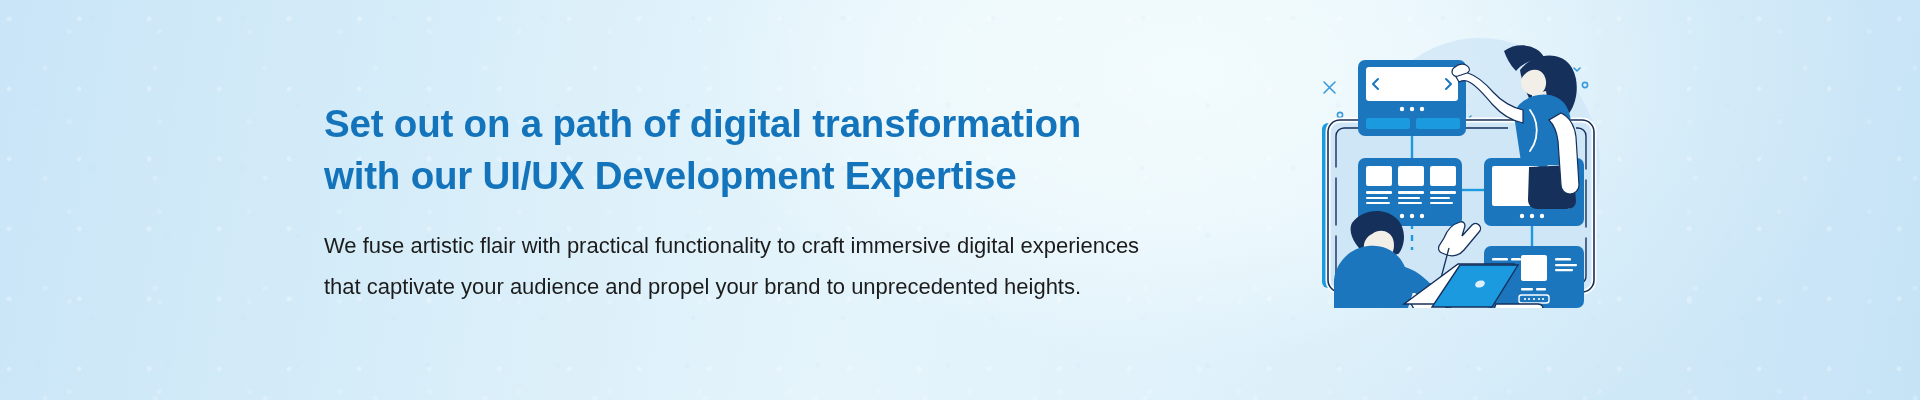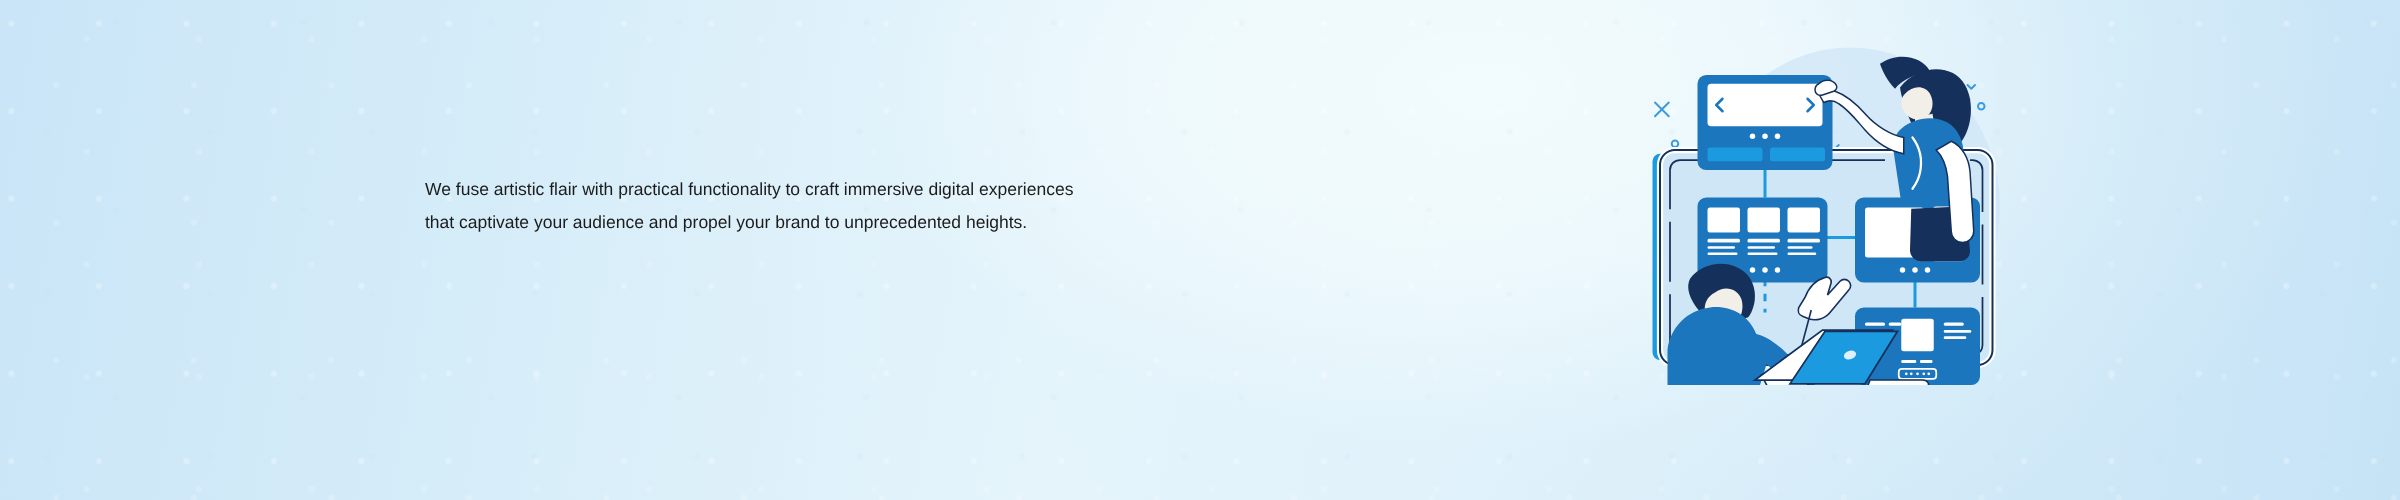--- a/index.html
+++ b/index.html
@@ -50,24 +50,24 @@
     margin: 0;
     color: #1474bb;
     font-size: 38.5px;
     font-weight: bold;
     line-height: 1.34;
     letter-spacing: -0.2px;
     white-space: pre-line;
   }
 
   .subcopy {
-    margin: 16px;
+    margin: 0;
     padding-top: 25px;
     color: #1c1c1c;
-    font-size: 14px;
+    font-size: 22px;
     font-weight: normal;
     line-height: 1.84;
     white-space: pre-line;
   }
 
   
   .illustration {
     position: absolute;
     left: 1308px;
     top: 18px;
@@ -77,20 +77,22 @@
   .illustration svg { display: block; width: 100%; height: 100%; }
 </style>
 </head>
 <body>
 
 <div class="banner">
 
   <div class="texture"></div>
 
   <div class="copy-block">
+    <h1 class="headline">Set out on a path of digital transformation
+with our UI/UX Development Expertise</h1>
     <p class="subcopy">We fuse artistic flair with practical functionality to craft immersive digital experiences
 that captivate your audience and propel your brand to unprecedented heights.</p>
   </div>
 
   <div class="illustration">
     <svg viewBox="0 0 320 290" xmlns="http://www.w3.org/2000/svg">
 
       <g>
         <ellipse cx="172" cy="148" rx="120" ry="128" fill="#cfe6f7" opacity="0.75"></ellipse>
       </g>

